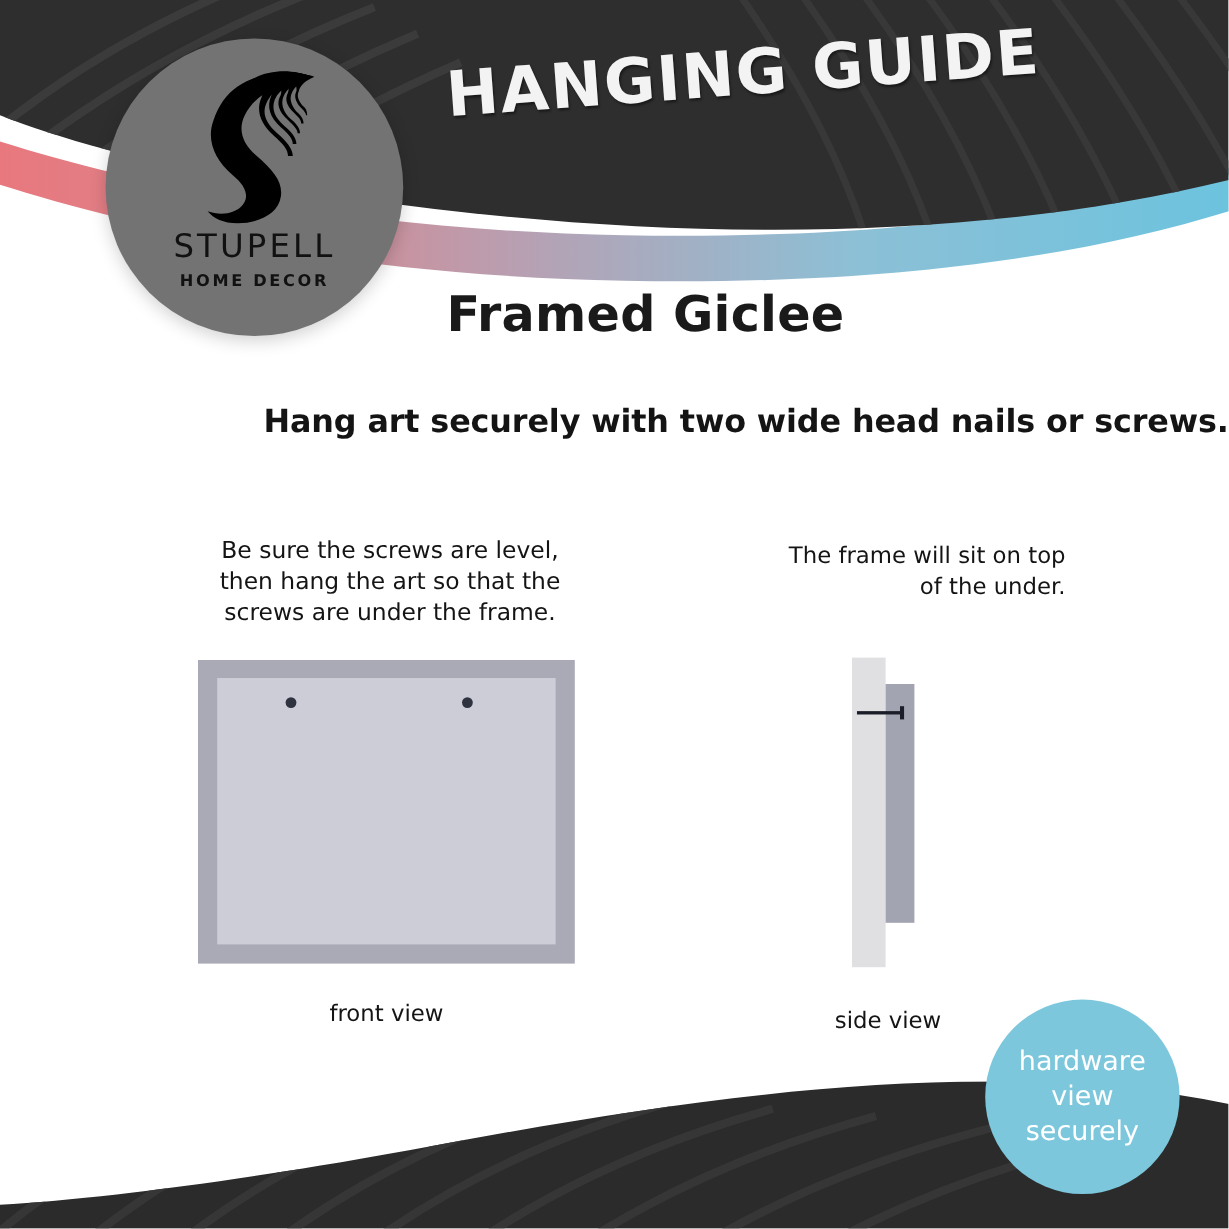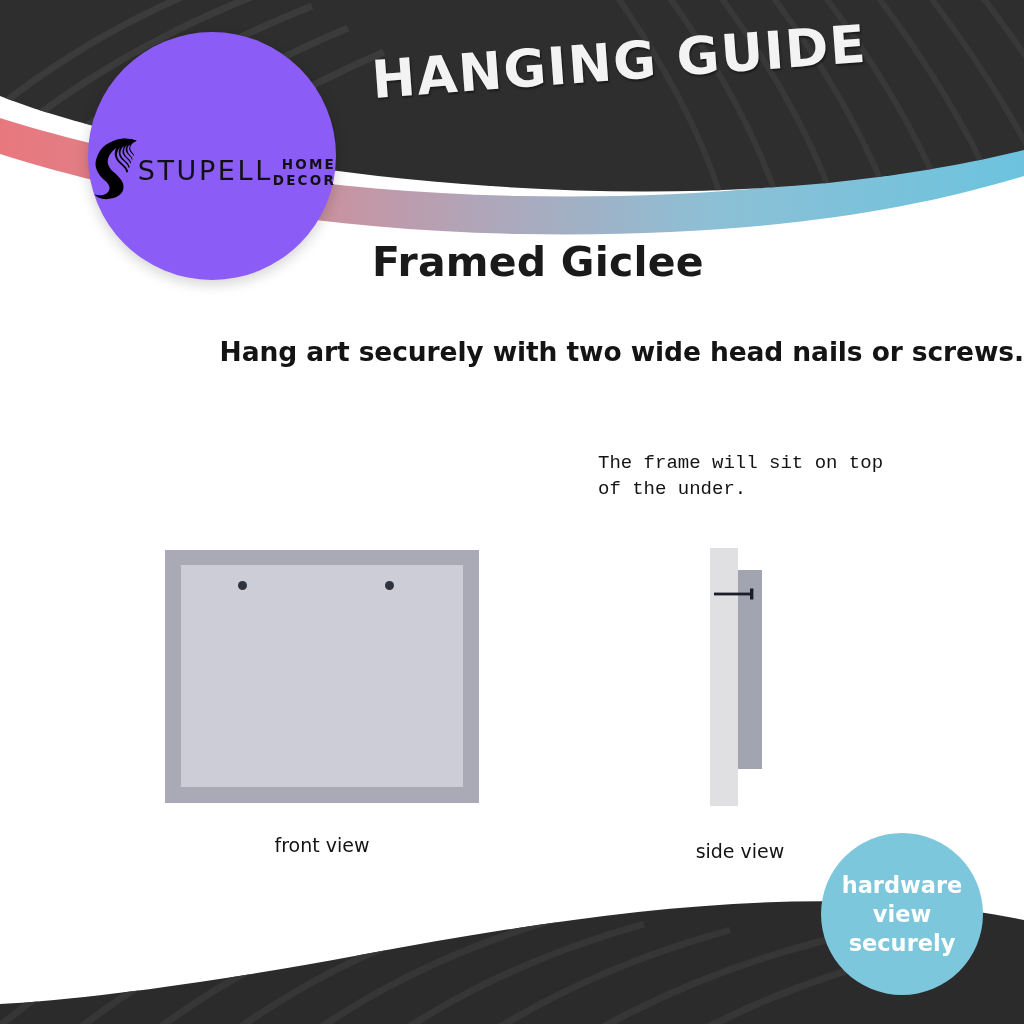--- a/index.html
+++ b/index.html
@@ -29,24 +29,24 @@
   }
 
   
   .logo-badge {
     position: absolute;
     left: 88px;
     top: 32px;
     width: 248px;
     height: 248px;
     border-radius: 50%;
-    background: #8b5cf6;
+    background: #737373;
     box-shadow: 0 4px 14px rgba(0,0,0,0.18);
     display: flex;
-    flex-direction: row;
+    flex-direction: column;
     align-items: center;
     justify-content: flex-start;
     padding-top: 26px;
     box-sizing: border-box;
     text-align: right;
   }
   .logo-mark {
     width: 104px;
     height: 130px;
     display: block;
@@ -116,26 +116,25 @@
     font-size: 19.5px;
     line-height: 26px;
     color: #141414;
     font-weight: 500;
   }
   .cap-right {
     position: absolute;
     left: 598px;
     top: 450px;
     width: 290px;
-    text-align: left;
+    text-align: right;
     font-size: 19px;
     line-height: 26px;
     color: #141414;
     font-weight: 500;
-    font-family: Liberation Mono, monospace;
   }
 
   
   .front-view {
     position: absolute;
     left: 165px;
     top: 550px;
     width: 314px;
     height: 253px;
   }
@@ -214,21 +213,21 @@
     height: 162px;
     border-radius: 50%;
     background: #7cc7dc;
     display: flex;
     flex-direction: column;
     align-items: center;
     justify-content: center;
     color: #ffffff;
     font-size: 22.5px;
     line-height: 29px;
-    font-weight: 700;
+    font-weight: 400;
     text-align: center;
   }
 </style>
 </head>
 <body>
 
 <div id="page">
 
   <svg class="wave-layer" viewBox="0 0 1024 1024" xmlns="http://www.w3.org/2000/svg">
     <defs>
@@ -317,20 +316,25 @@
     <div class="logo-name">STUPELL</div>
     <div class="logo-sub">HOME DECOR</div>
   </div>
 
   <div class="header-title">HANGING GUIDE</div>
 
   <div class="product-type">Framed Giclee</div>
 
   <div class="main-instruction">Hang art securely with two wide head nails or screws.</div>
 
+  <div class="cap-left">
+    <div>Be sure the screws are level,</div>
+    <div>then hang the art so that the</div>
+    <div>screws are under the frame.</div>
+  </div>
 
   <div class="cap-right">
     <div>The frame will sit on top</div>
     <div>of the under.</div>
   </div>
 
   <div class="front-view">
     <div class="fv-frame"></div>
     <div class="fv-mat"></div>
     <div class="fv-screw left"></div>

